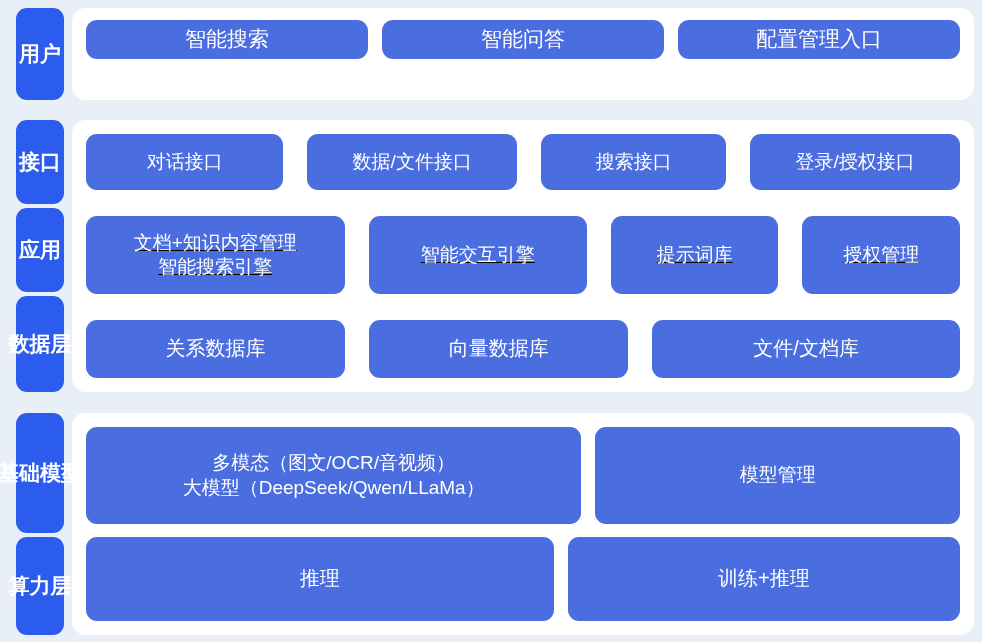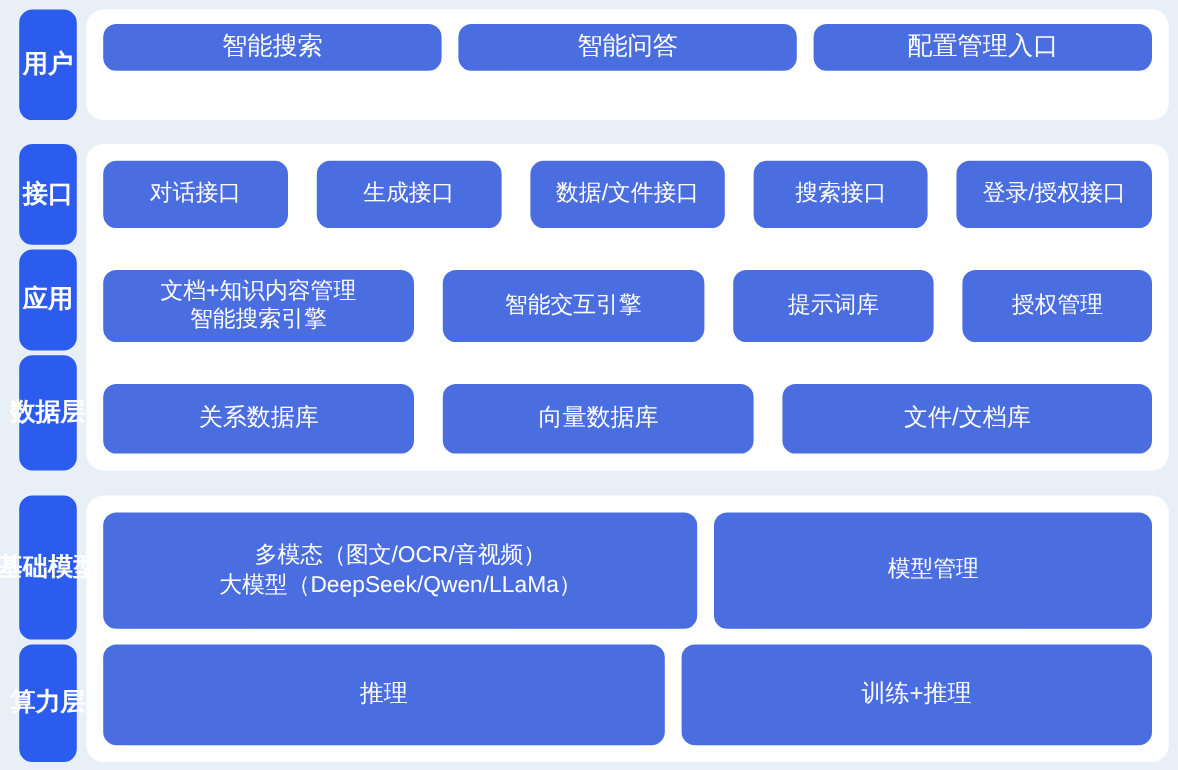--- a/index.html
+++ b/index.html
@@ -73,21 +73,21 @@
   #band-user{left:0;top:8px;width:982px;height:92px;}
   #band-user .panel{top:0;bottom:0;}
   #band-user .row{flex:1;align-items:flex-start;}
   #band-user .box{flex:1;font-size:21px;}
 
   
   #band-mid{left:0;top:120px;width:982px;height:272px;}
   #band-mid .panel-inner{justify-content:space-between;padding:14px 14px;gap:10px;}
   #band-mid .row{height:56px;gap:24px;}
   #band-mid .row.r1 .box{font-size:19px;}
-  #band-mid .row.r2{height:60px;}
+  #band-mid .row.r2{height:78px;text-decoration:underline;}
   #band-mid .row.r2 .box{font-size:19px;}
   #band-mid .row.r3{height:58px;}
   #band-mid .row.r3 .box{font-size:20px;}
 
   
   #band-low{left:0;top:413px;width:982px;height:222px;}
   #band-low .panel-inner{justify-content:space-between;padding:14px;gap:12px;}
   #band-low .row{height:97px;}
   #band-low .row.b1 .box{font-size:19px;}
   #band-low .row.b2{height:84px;}
@@ -133,21 +133,20 @@
           <span>数</span>
           <span>据</span>
           <span>层</span>
         </div>
     </div>
     <div class="panel">
       <div class="panel-inner">
 
         <div class="row r1">
           <div class="box f-15">对话接口</div>
-          <div class="box f-15">生成接口</div>
           <div class="box f-16">数据/文件接口</div>
           <div class="box f-14">搜索接口</div>
           <div class="box f-16">登录/授权接口</div>
         </div>
 
         <div class="row r2">
           <div class="box f-24">文档+知识内容管理
 智能搜索引擎</div>
           <div class="box f-20">智能交互引擎</div>
           <div class="box f-15">提示词库</div>

